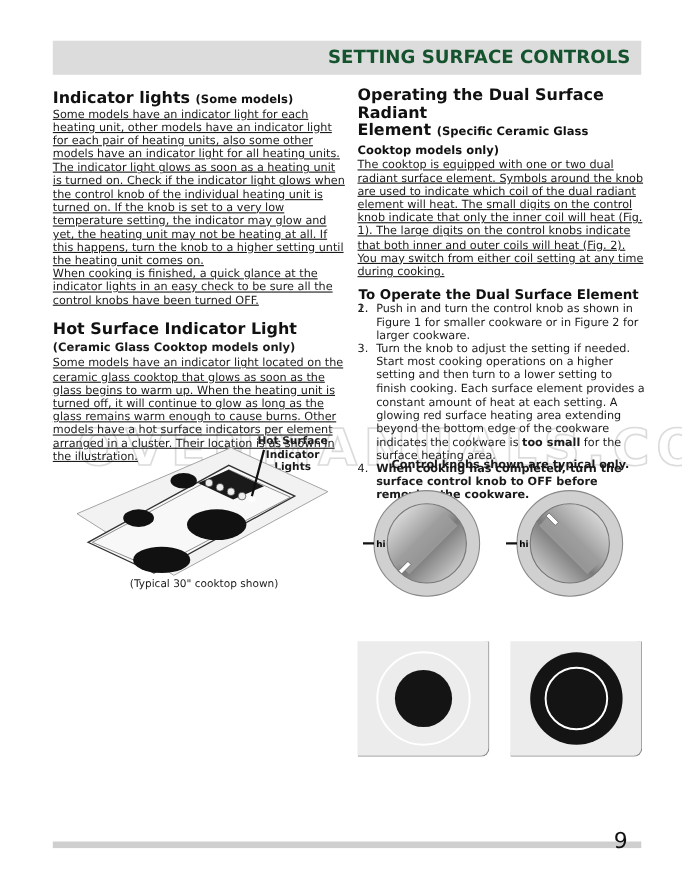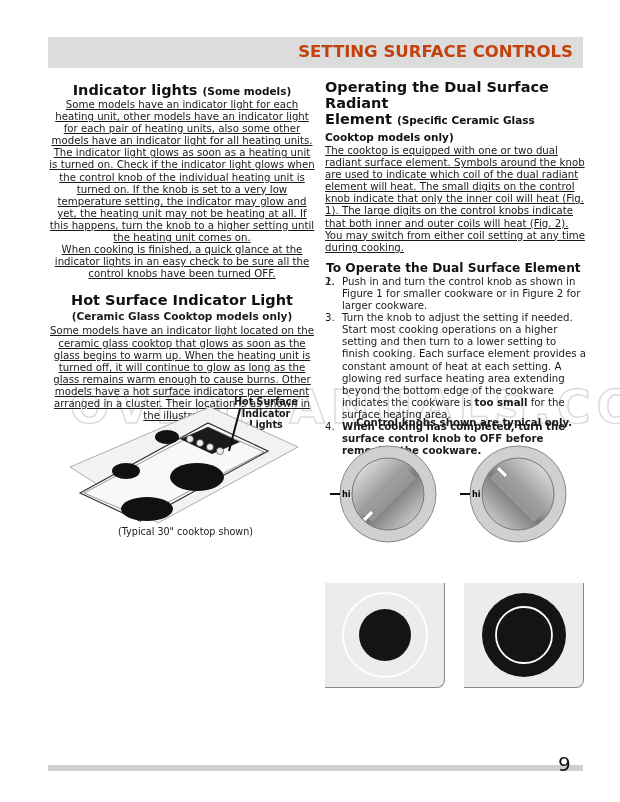--- a/index.html
+++ b/index.html
@@ -7,24 +7,24 @@
     width: 620px; height: 802px; background: #ffffff; position: relative; overflow: hidden;
     font-family: "DejaVu Sans", sans-serif; color: #1a1a1a;
   }
   .header-bar {
     position: absolute; left: 48px; top: 37px; width: 535px; height: 31px;
     background: #dcdcdc;
   }
   .header-title {
     position: absolute; right: 10px; top: 5px;
     font-family: "DejaVu Sans", sans-serif; font-weight: bold; font-size: 16.5px;
-    letter-spacing: 0; color: #c2410c;
+    letter-spacing: 0; color: #14532d;
   }
   .col { position: absolute; font-size: 10.2px; line-height: 12.1px; }
-  .col-left { left: 48px; top: 82px; width: 268px; text-align: center; }
+  .col-left { left: 48px; top: 82px; width: 268px; }
   .col-right { left: 325px; top: 79px; width: 262px; }
   h2 {
     margin: 0; font-size: 14.5px; line-height: 16px; font-weight: bold; color: #111;
   }
   h2 .sub { font-size: 10.5px; }
   h3 { margin: 1px; font-size: 12.2px; line-height: 14px; font-weight: bold; color: #111; }
   .subhead { font-weight: bold; font-size: 10.5px; line-height: 13px; margin: 2px 0 2px 0; }
   p { margin: 0; text-decoration: underline; }
   .gap { height: 12px; }
   ol { margin: 0; padding: 0; list-style: none; }

